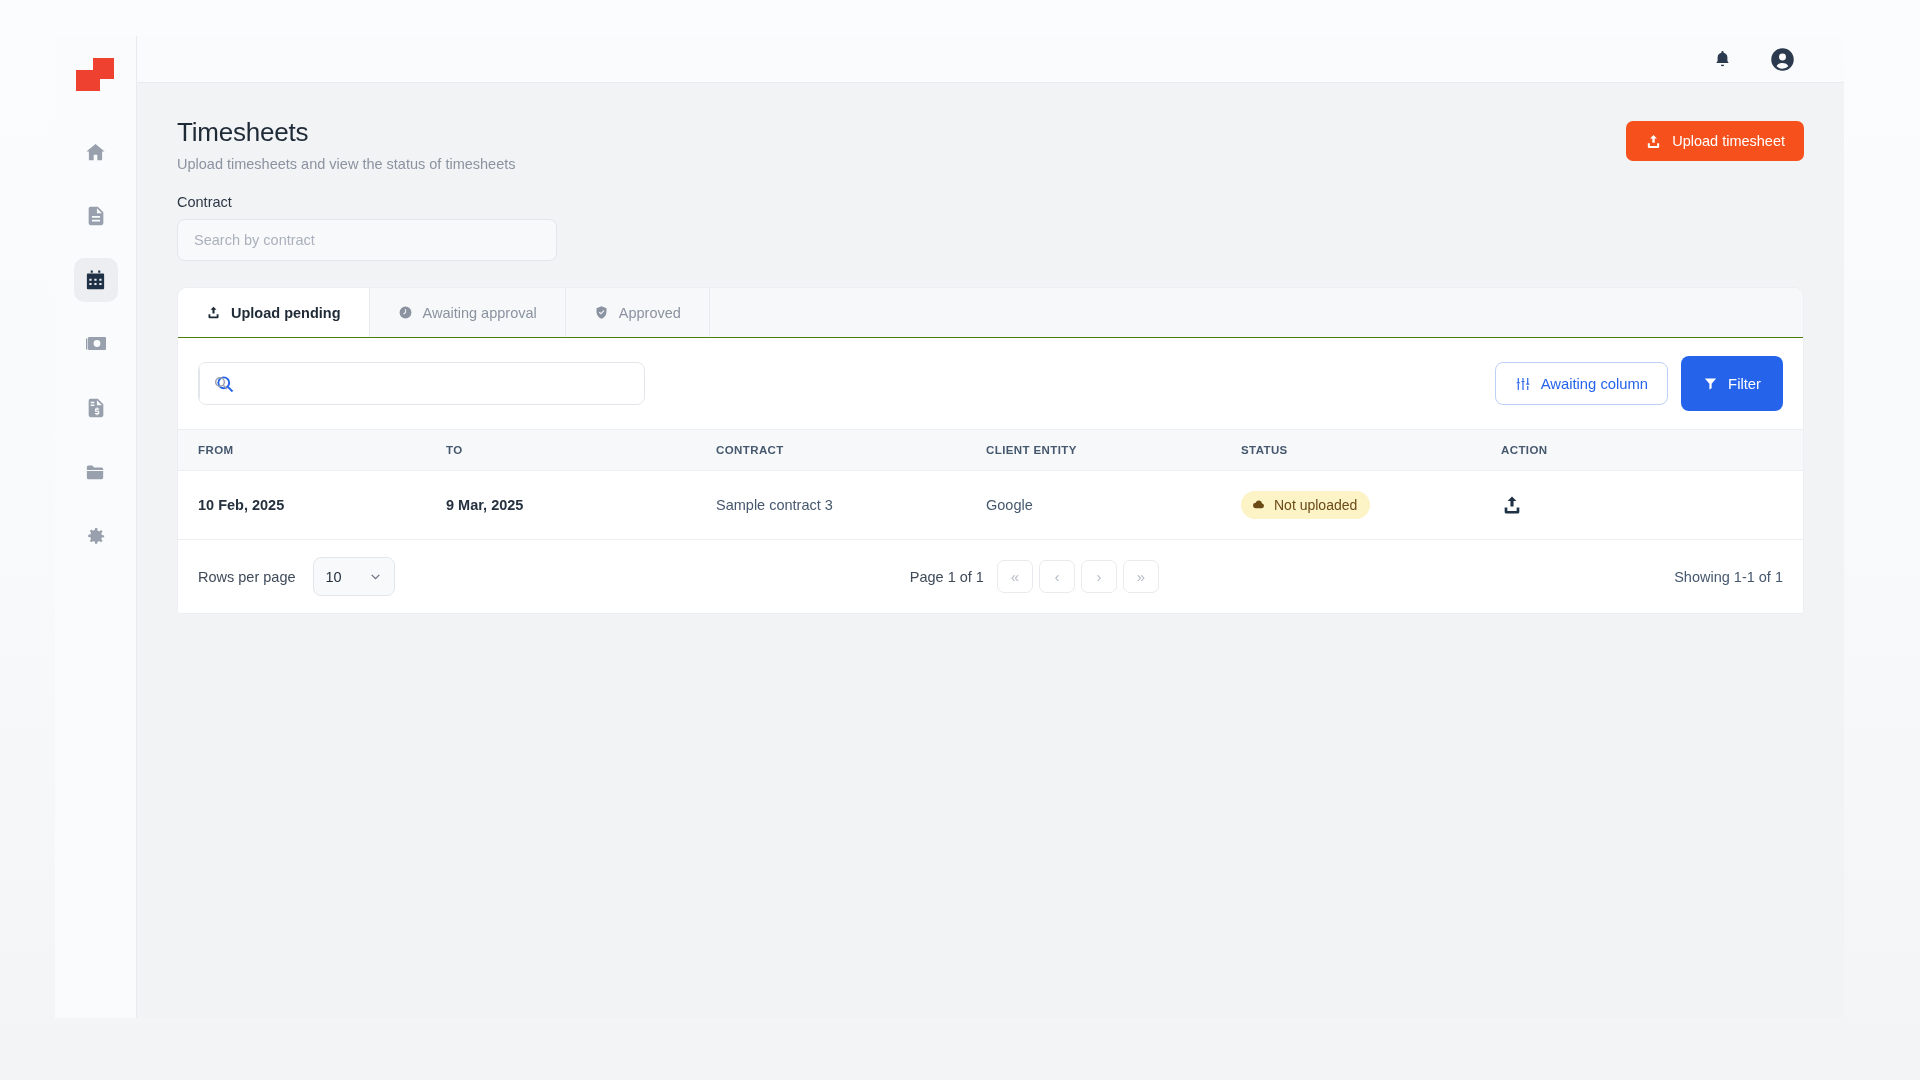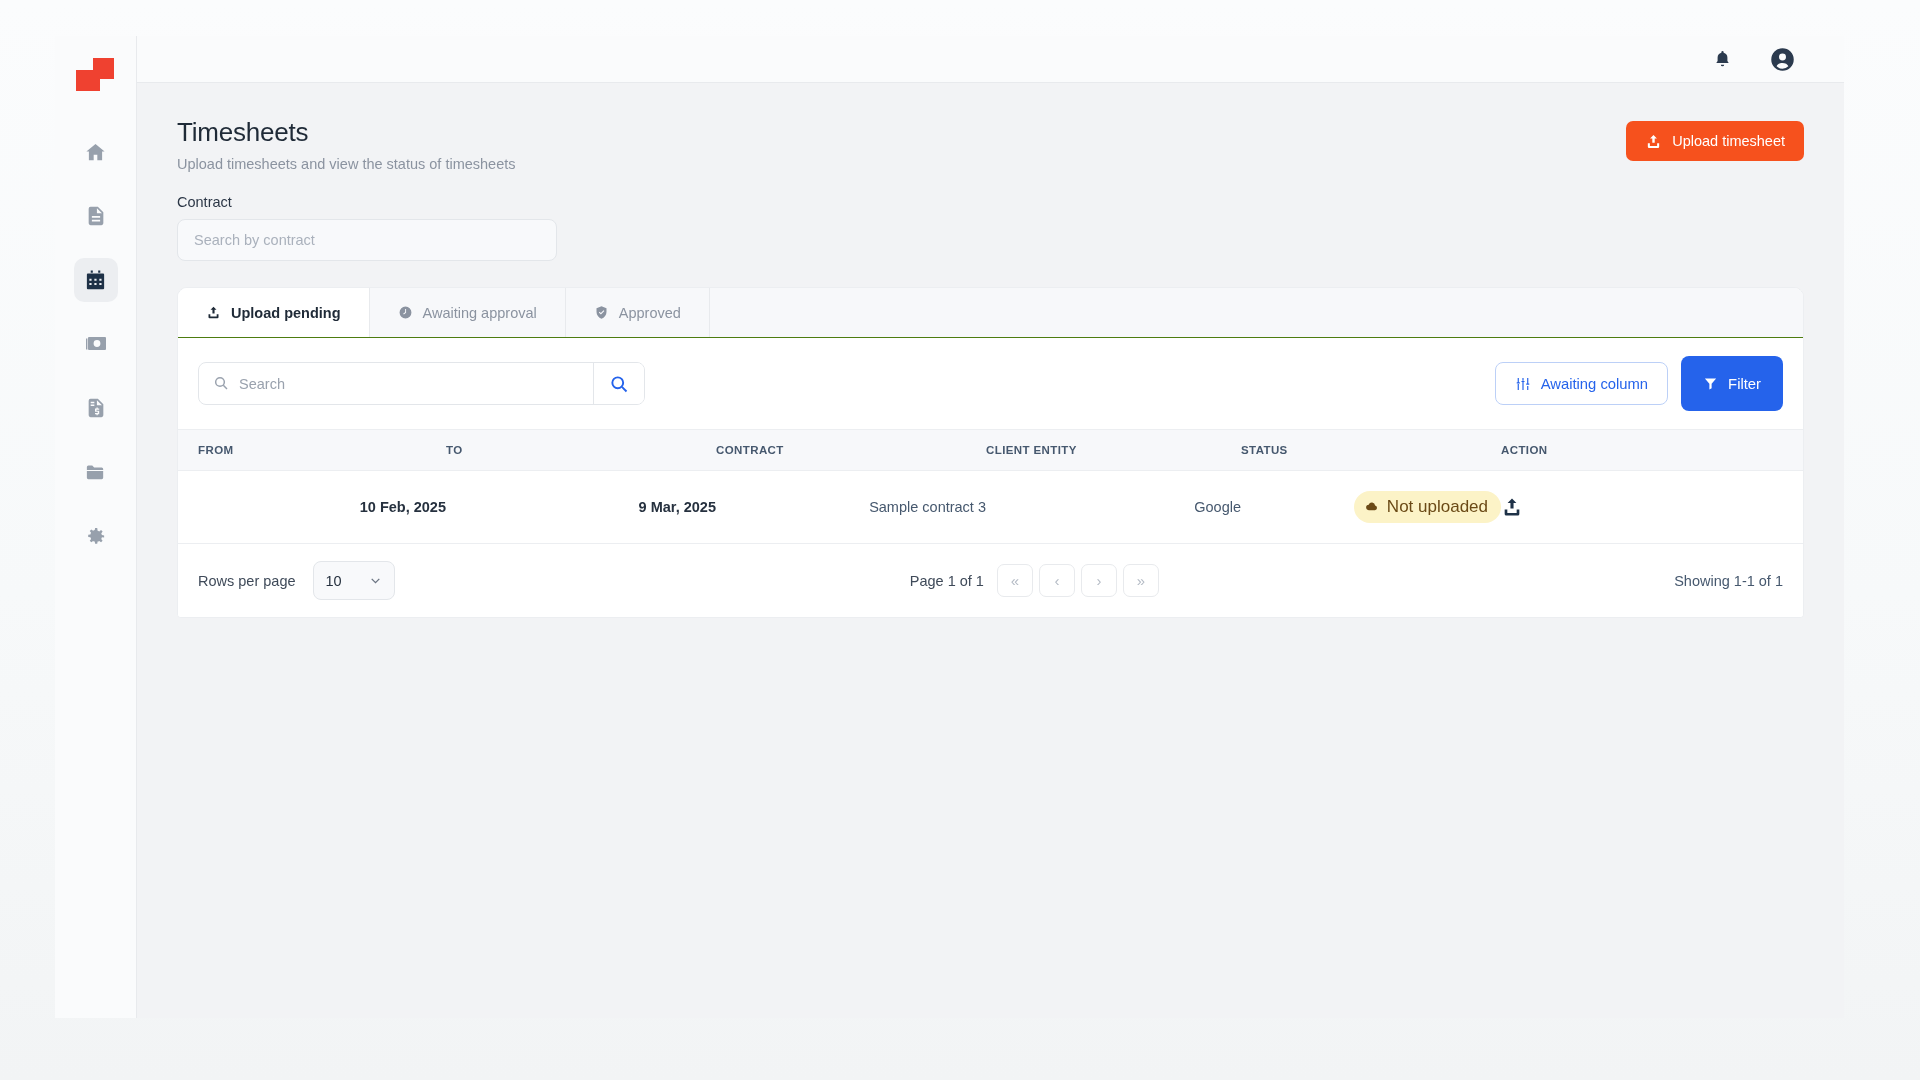--- a/index.html
+++ b/index.html
@@ -248,38 +248,37 @@
     padding: 14px 0 14px 0;
     border-top: 1px solid #eceef1;
     border-bottom: 1px solid #eceef1;
   }
   tbody td {
     padding: 20px 0;
     font-size: 14.5px;
     color: #26313f;
     border-bottom: 1px solid #eceef1;
     background: #ffffff;
-    text-align: right;
   }
   .c1 { width: 268px; padding-left: 20px !important; }
   .c2 { width: 270px; }
   .c3 { width: 270px; }
   .c4 { width: 255px; }
   .c5 { width: 260px; }
   .c6 { width: auto; }
   td.c1, td.c2 { font-weight: 700; }
   td.c3, td.c4 { color: #46586e; }
 
   .badge {
     display: inline-flex; align-items: center; gap: 8px;
     background: #fcf3c7;
     color: #6b4a16;
     border-radius: 20px;
     padding: 6px 13px 6px 11px;
-    font-size: 17px;
+    font-size: 14px;
   }
   .action-btn {
     background: none; border: none; cursor: pointer;
     color: #1e3147; display: flex; padding: 0;
   }
 
   .footer {
     display: flex; align-items: center;
     padding: 17px 20px;
     background: #ffffff;
@@ -427,21 +426,20 @@
         </div>
 
         <div class="toolbar">
           <div class="search-wrap">
             <span class="search-icon-inner">
               <svg width="16" height="16" viewBox="0 0 24 24" fill="none" stroke="currentColor" stroke-width="2.2">
                     <circle cx="10.5" cy="10.5" r="6.5"></circle>
                     <path d="M15.5 15.5 21 21"></path>
                   </svg>
             </span>
-            <input class="search-input" placeholder="Search" style="">
             <button class="search-btn">
               <svg width="20" height="20" viewBox="0 0 24 24" fill="none" stroke="currentColor" stroke-width="2.3">
                     <circle cx="10.5" cy="10.5" r="6.5"></circle>
                     <path d="M15.5 15.5 21 21"></path>
                   </svg>
             </button>
           </div>
           <div class="toolbar-right">
             <button class="btn-configure">
               <svg width="16" height="16" viewBox="0 0 24 24" fill="currentColor">

